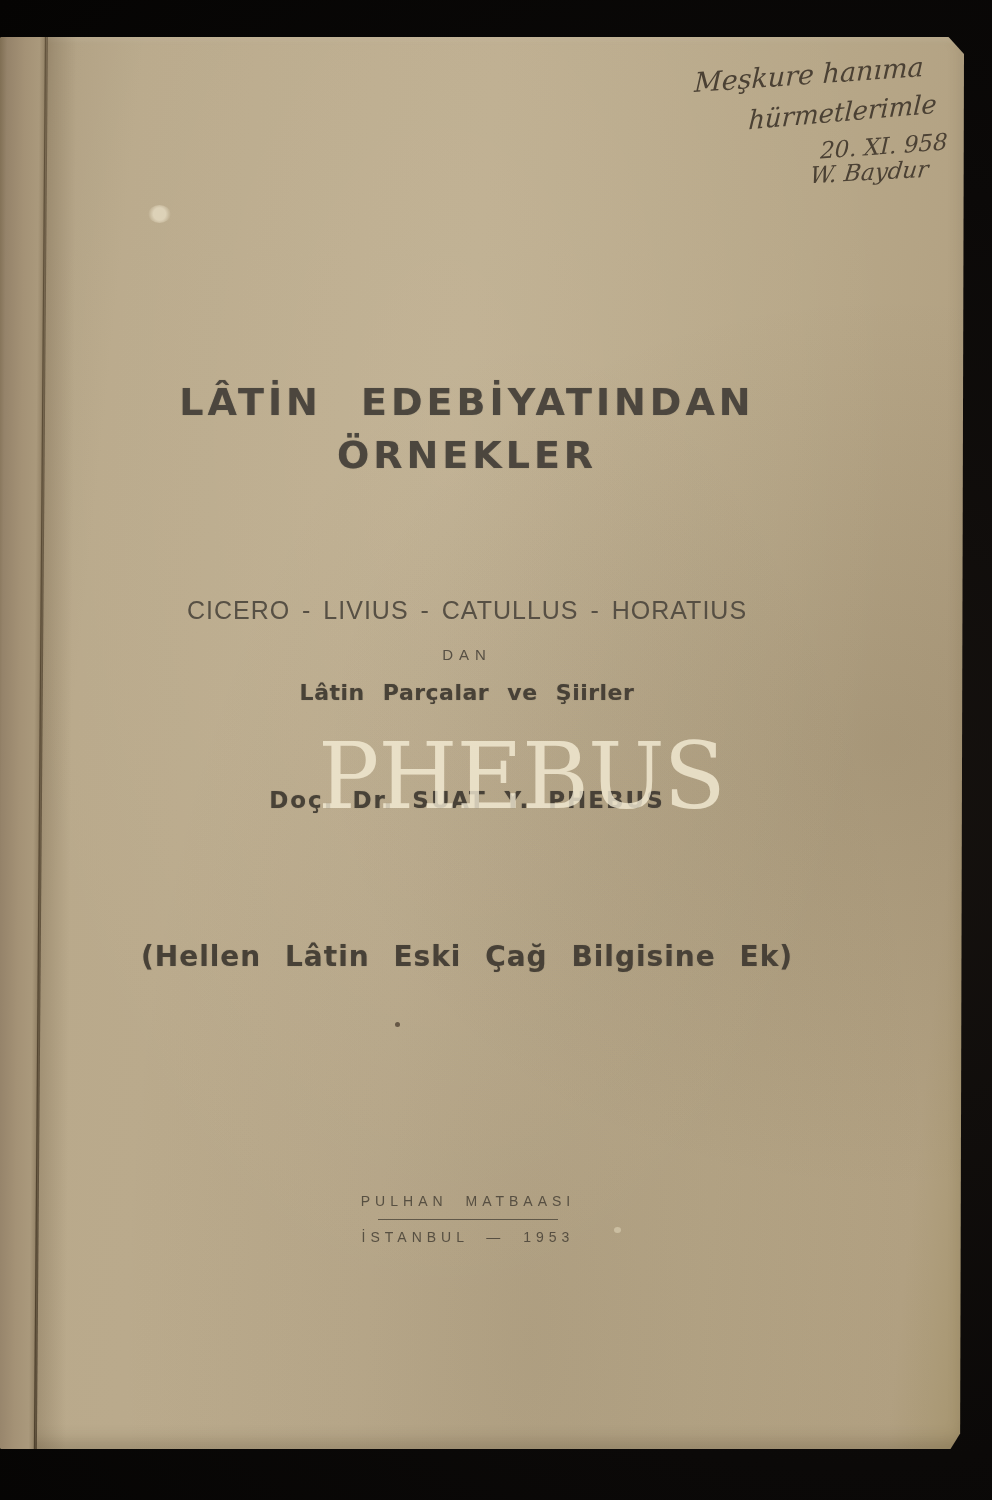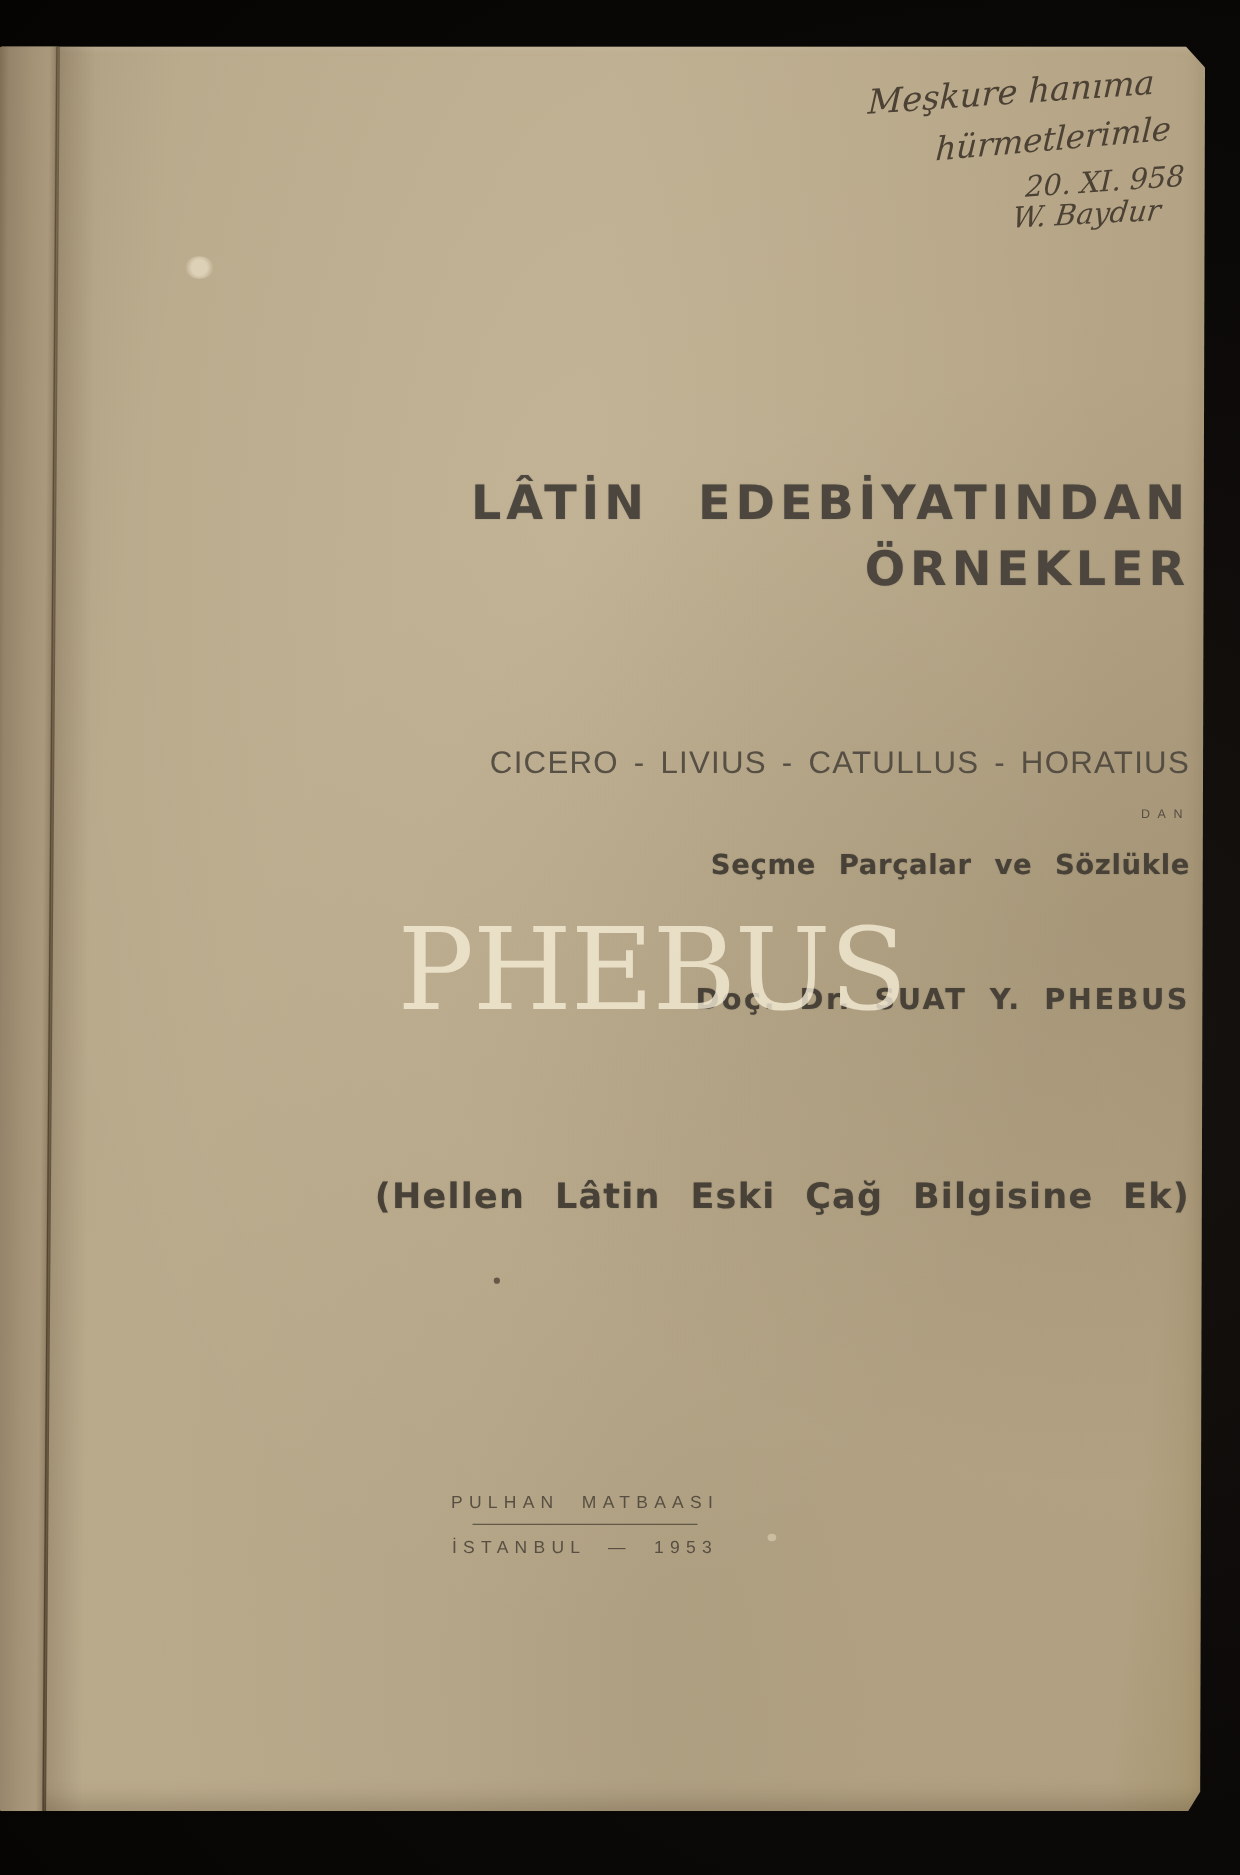--- a/index.html
+++ b/index.html
@@ -91,22 +91,22 @@
     white-space: nowrap;
     line-height: 1;
   }
   .insc-1 { left: 694px; top: 24px;  font-size: 27px; transform: rotate(-4deg) skewX(-6deg); }
   .insc-2 { left: 748px; top: 62px;  font-size: 26px; transform: rotate(-5deg) skewX(-8deg); }
   .insc-3 { left: 820px; top: 98px;  font-size: 23px; transform: rotate(-4deg) skewX(-6deg); }
   .insc-4 { left: 810px; top: 124px; font-size: 23px; transform: rotate(-3deg) skewX(-10deg); }
   
   .line {
     position: absolute;
-    left: 0; right: 12px;
-    text-align: right;
+    left: 0; right: 30px;
+    text-align: center;
     white-space: nowrap;
     line-height: 1;
     color: #4d473d;
   }
   .title-line {
     font-family: "DejaVu Sans", sans-serif;
     font-weight: bold;
     font-size: 38px;
     letter-spacing: 4px;
     word-spacing: 22px;
@@ -119,21 +119,21 @@
     top: 561px;
     font-family: "Liberation Sans", sans-serif;
     font-weight: 400;
     font-size: 25px;
     letter-spacing: 1px;
     word-spacing: 4px;
     color: rgba(78,72,62,0.92);
   }
   .dan-line {
     top: 610px;
-    font-size: 10px;
+    font-size: 15px;
     letter-spacing: 6px;
     color: rgba(78,72,62,0.92);
   }
   .bold-line {
     font-family: "DejaVu Sans", sans-serif;
     font-weight: bold;
     font-size: 22px;
     letter-spacing: 0.5px;
     word-spacing: 10px;
     color: rgba(68,62,53,0.95);
@@ -208,21 +208,21 @@
     <div class="insc insc-2">hürmetlerimle</div>
     <div class="insc insc-3">20. XI. 958</div>
     <div class="insc insc-4">W. Baydur</div>
 
     <div class="line title-line title-1">LÂTİN EDEBİYATINDAN</div>
     <div class="line authors-line">CICERO - LIVIUS - CATULLUS - HORATIUS</div>
 
     <div class="line title-line title-2">ÖRNEKLER</div>
     <div class="line dan-line">DAN</div>
 
-    <div class="line bold-line sub-1">Seçme Parçalar ve Sözlükle</div>
+    <div class="line bold-line sub-1">Lâtin Parçalar ve Şiirler</div>
 
     <div class="line bold-line editor-line">Doç. Dr. SUAT Y. PHEBUS</div>
 
     <div class="watermark">PHEBUS</div>
 
     <div class="line bold-line series-line">(Hellen Lâtin Eski Çağ Bilgisine Ek)</div>
 
     <div class="imprint">
       <div class="imprint-text">PULHAN MATBAASI</div>
       <div class="imprint-rule"></div>

